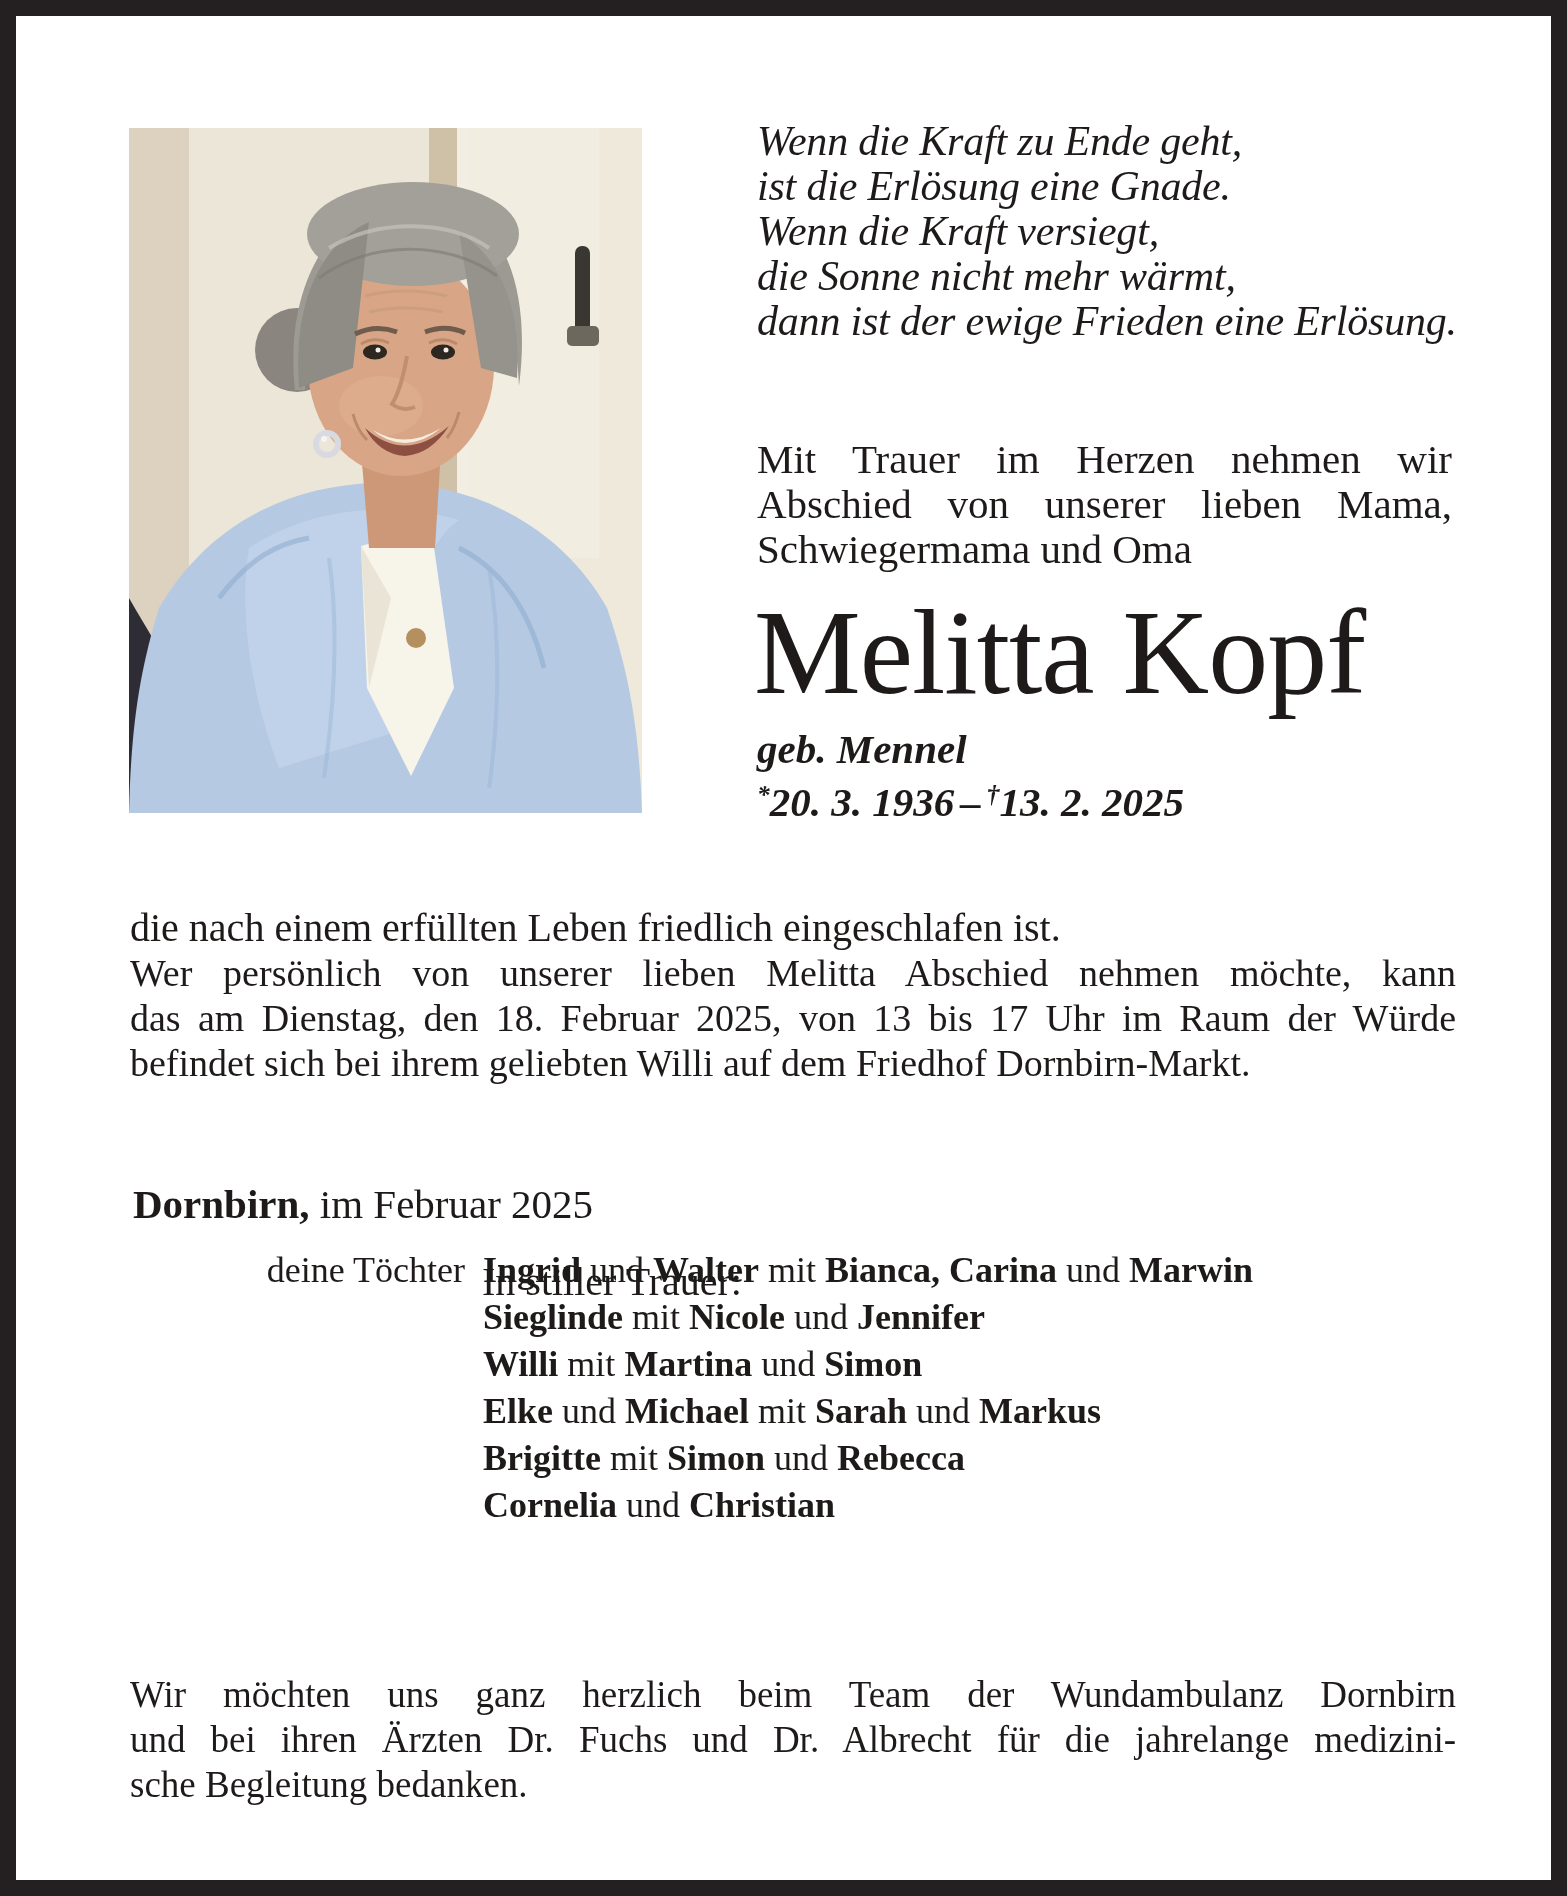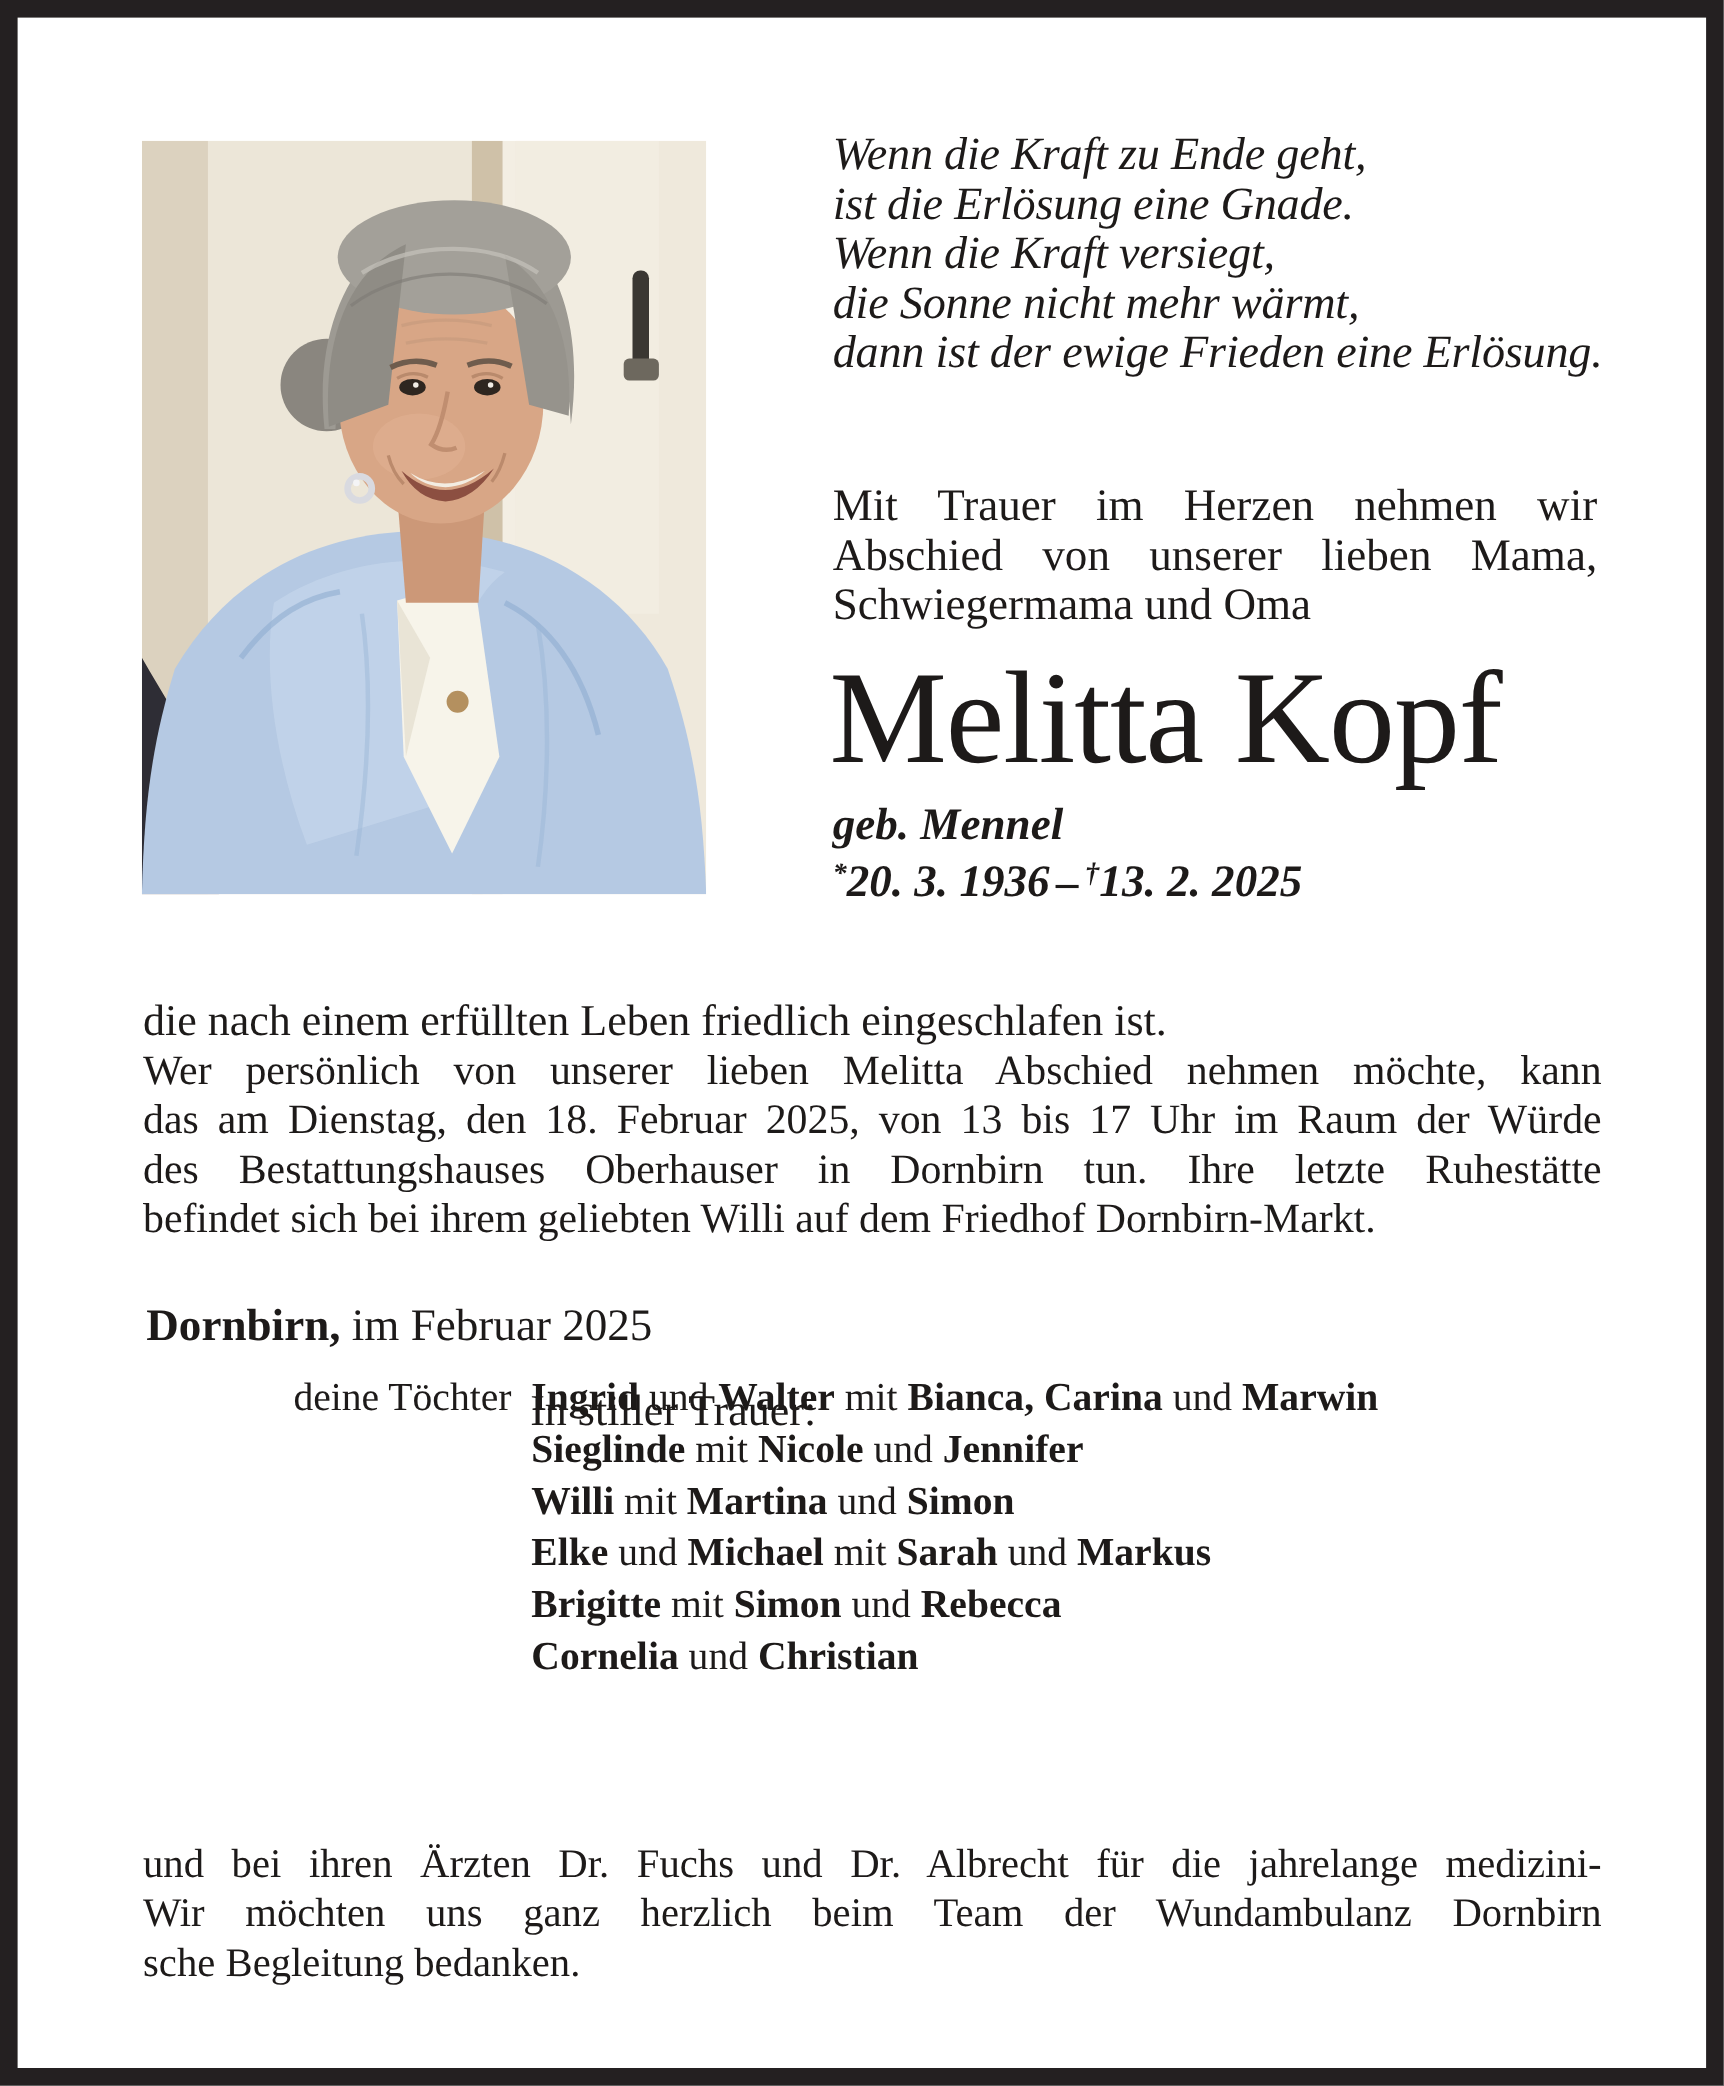--- a/index.html
+++ b/index.html
@@ -136,21 +136,20 @@
     <div class="dates">
       <span class="sym">*</span><span>20. 3. 1936</span><span class="sep">–</span><span class="sym">†</span><span>13. 2. 2025</span>
     </div>
   </div>
 
   <p class="abs p1">die nach einem erfüllten Leben friedlich eingeschlafen ist.</p>
 
   <div class="abs p2">
     <div class="jline">Wer persönlich von unserer lieben Melitta Abschied nehmen möchte, kann</div>
     <div class="jline">das am Dienstag, den 18. Februar 2025, von 13 bis 17 Uhr im Raum der Würde</div>
-    <div class="jline">des Bestattungshauses Oberhauser in Dornbirn tun. Ihre letzte Ruhestätte</div>
     <div class="jline-last">befindet sich bei ihrem geliebten Willi auf dem Friedhof Dornbirn-Markt.</div>
   </div>
 
   <div class="abs place-line">
     <span class="bold">Dornbirn,</span>
     <span>im Februar 2025</span>
   </div>
 
   <div class="abs trauer">In stiller Trauer:</div>
 
@@ -163,18 +162,18 @@
     <div class="fam-names"><span class="seg-b">Willi</span><span> mit </span><span class="seg-b">Martina</span><span> und </span><span class="seg-b">Simon</span></div>
     <div class="fam-label"></div>
     <div class="fam-names"><span class="seg-b">Elke</span><span> und </span><span class="seg-b">Michael</span><span> mit </span><span class="seg-b">Sarah</span><span> und </span><span class="seg-b">Markus</span></div>
     <div class="fam-label"></div>
     <div class="fam-names"><span class="seg-b">Brigitte</span><span> mit </span><span class="seg-b">Simon</span><span> und </span><span class="seg-b">Rebecca</span></div>
     <div class="fam-label"></div>
     <div class="fam-names"><span class="seg-b">Cornelia</span><span> und </span><span class="seg-b">Christian</span></div>
   </div>
 
   <div class="abs thanks">
+    <div class="jline">Wir möchten uns ganz herzlich beim Team der Wundambulanz Dornbirn</div>
     <div class="jline">und bei ihren Ärzten Dr. Fuchs und Dr. Albrecht für die jahrelange medizini-</div>
-    <div class="jline">Wir möchten uns ganz herzlich beim Team der Wundambulanz Dornbirn</div>
     <div class="jline-last">sche Begleitung bedanken.</div>
   </div>
 
 </div>
 
 </body></html>

